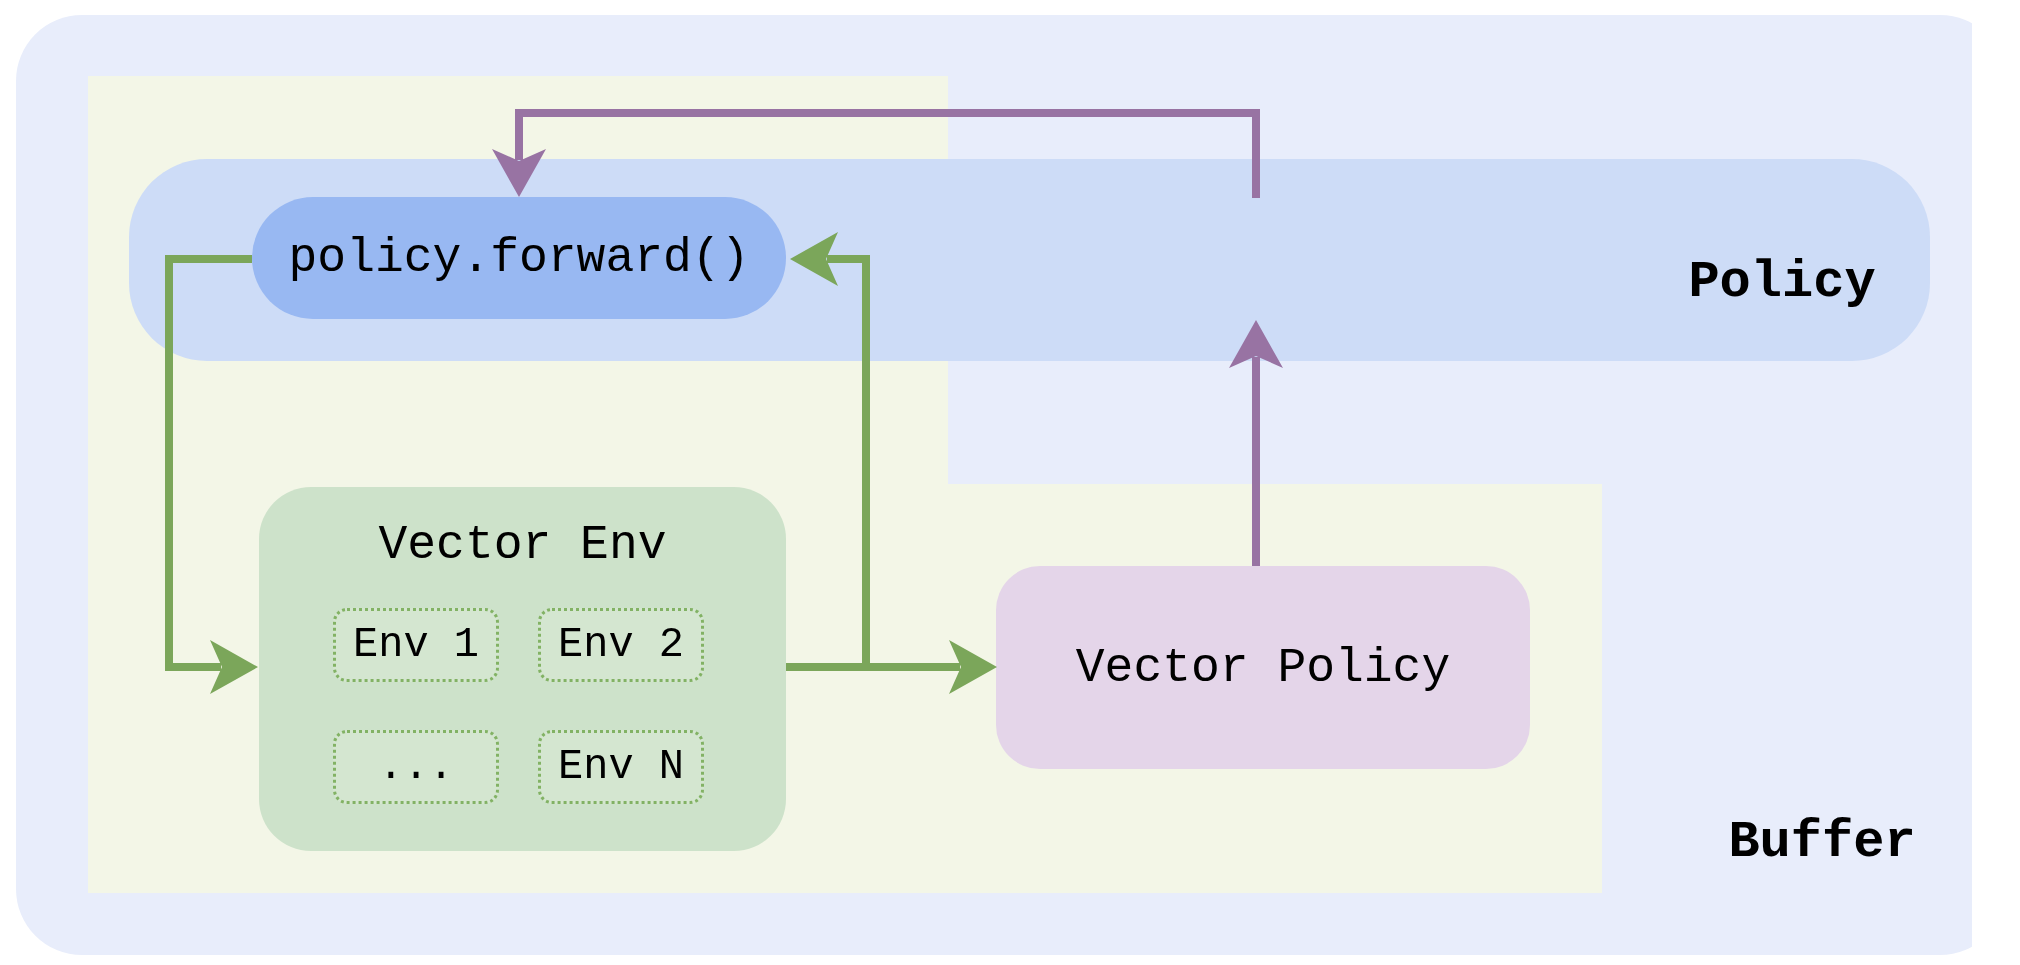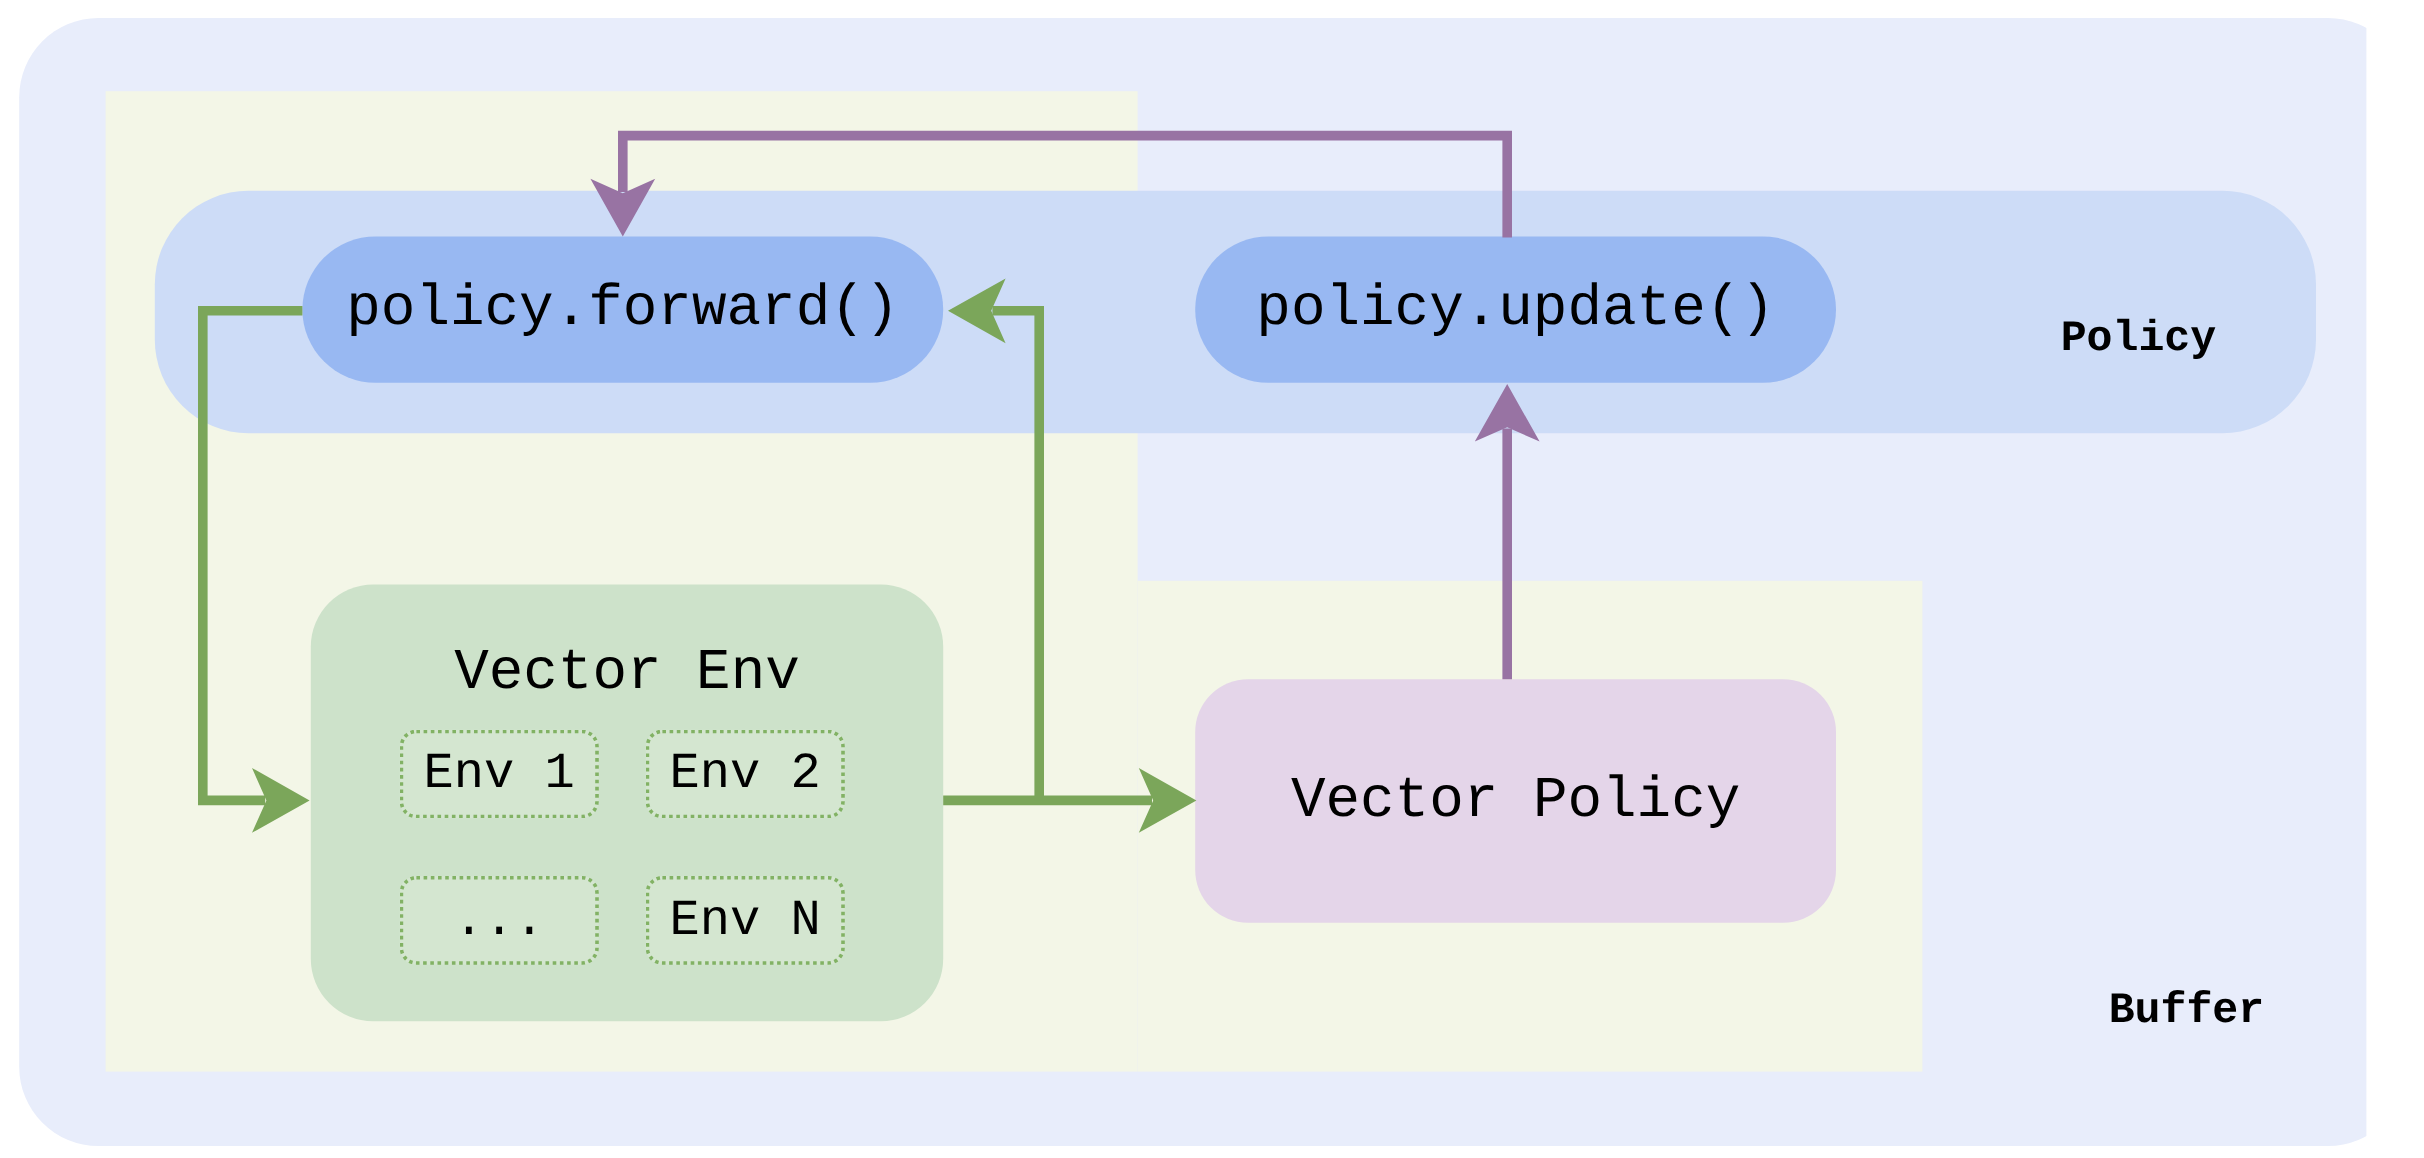--- a/index.html
+++ b/index.html
@@ -14,25 +14,25 @@
 
   .trainer-box{left:16px;top:15px;width:1990px;height:940px;background:var(--trainer-bg,#e8edfb);border-radius:66px;}
   .collector-a{left:88px;top:76px;width:860px;height:817px;background:var(--collector-bg,#f3f6e7);}
   .collector-b{left:948px;top:484px;width:654px;height:409px;background:var(--collector-bg,#f3f6e7);}
   .policy-band{left:129px;top:159px;width:1801px;height:202px;background:var(--policy-band-bg,#cddcf7);border-radius:78px;}
 
   .pill{height:122px;background:var(--pill-bg,#98b8f2);border-radius:62px;font-size:48px;}
   .pill-forward{left:252px;top:197px;width:534px;}
   .pill-update{left:996px;top:197px;width:534px;}
 
-  .region-label{font-weight:bold;font-size:36px;}
+  .region-label{font-weight:bold;font-size:52px;}
   .policy-label{left:1657px;top:232px;width:250px;height:100px;}
 
   .env-box{left:259px;top:487px;width:527px;height:364px;background:var(--env-box-bg,#cde2ca);border-radius:52px;}
-  .env-title{left:0;top:44px;width:527px;height:60px;font-size:48px;}
+  .env-title{left:0;top:28px;width:527px;height:60px;font-size:48px;}
   .env-cell{
     width:166px;height:74px;font-size:42px;
     background:var(--env-cell-bg,#d4e6d0);
     border:3px dotted var(--env-cell-border,#82b264);
     border-radius:14px;
   }
   .cell-1{left:74px;top:121px;text-align:right;}
   .cell-2{left:279px;top:121px;}
   .cell-3{left:74px;top:243px;}
   .cell-4{left:279px;top:243px;}
@@ -53,23 +53,20 @@
 
 <div class="stage">
 
   <div class="abs trainer-box"></div>
   <div class="abs collector-a"></div>
   <div class="abs collector-b"></div>
   <div class="abs policy-band"></div>
 
   <div class="abs center pill pill-forward">
     <span>policy.forward()</span>
-  </div>
-  <div class="abs center pill pill-update">
-    <span>policy.update()</span>
   </div>
   <div class="abs center region-label policy-label">Policy</div>
 
   <div class="abs env-box">
     <div class="abs center env-title">Vector Env</div>
     <div class="abs center env-cell cell-1">Env 1</div>
     <div class="abs center env-cell cell-2">Env 2</div>
     <div class="abs center env-cell cell-3">...</div>
     <div class="abs center env-cell cell-4">Env N</div>
   </div>

